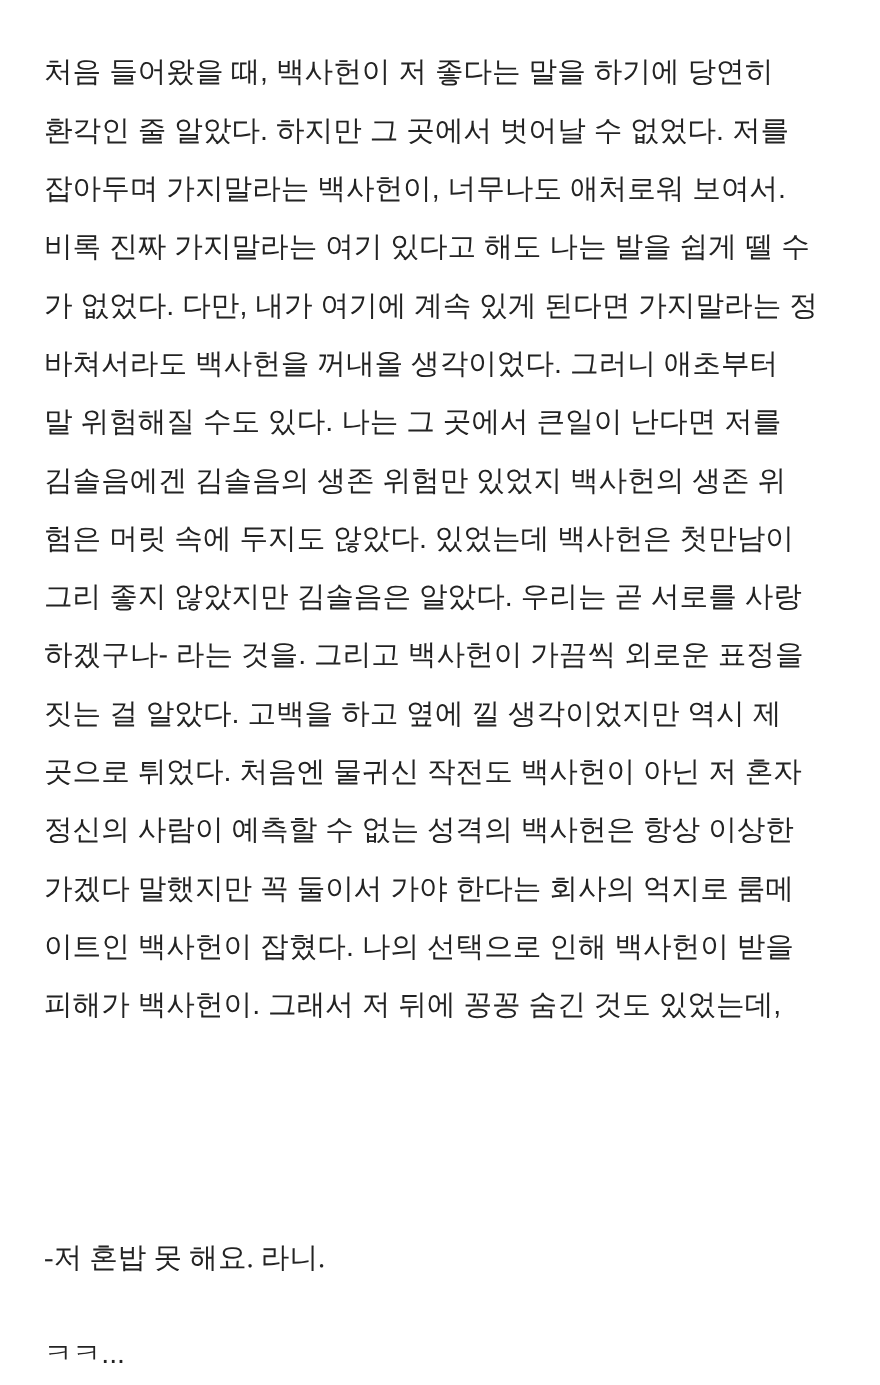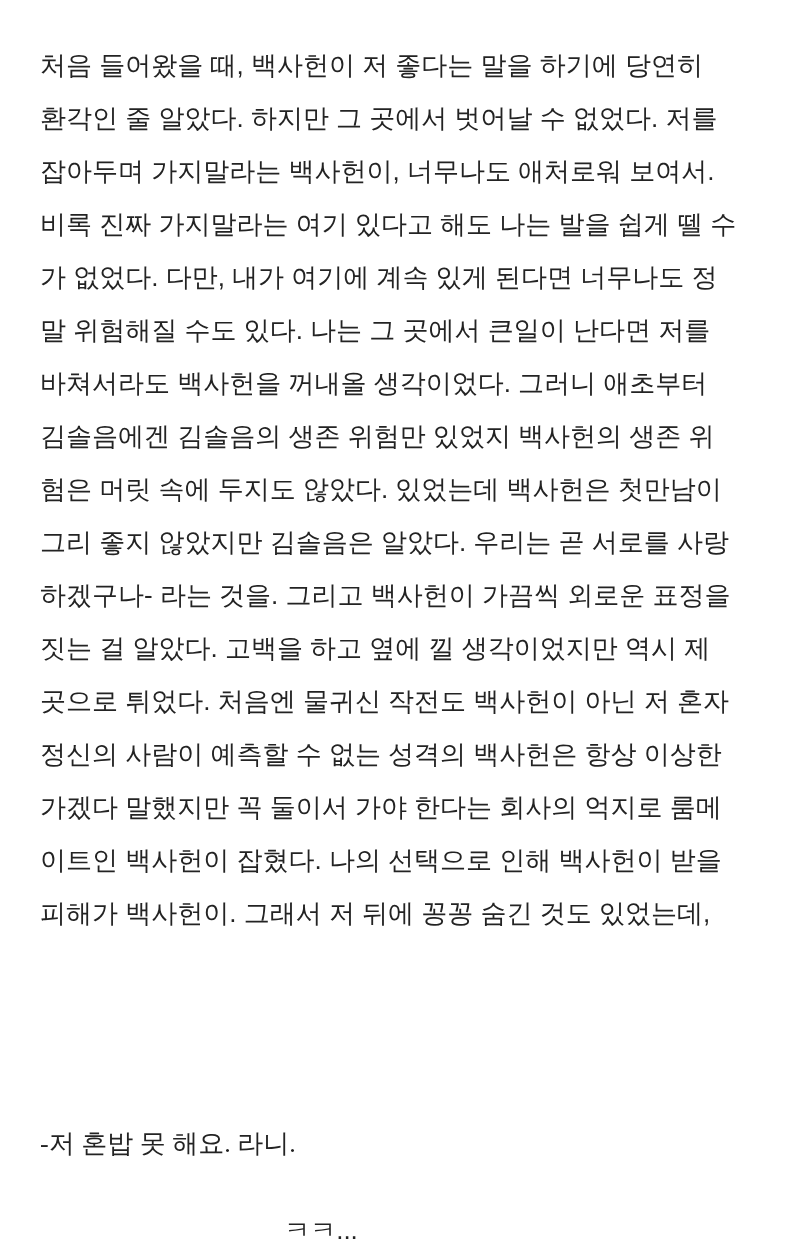--- a/index.html
+++ b/index.html
@@ -40,31 +40,31 @@
 </style>
 </head>
 <body style="background: rgb(255, 255, 255);">
 
 <div class="page">
   <div class="story-text paragraph" style="color: rgb(35, 35, 35);">
       <div class="line">처음 들어왔을 때, 백사헌이 저 좋다는 말을 하기에 당연히</div>
       <div class="line">환각인 줄 알았다. 하지만 그 곳에서 벗어날 수 없었다. 저를</div>
       <div class="line">잡아두며 가지말라는 백사헌이, 너무나도 애처로워 보여서.</div>
       <div class="line">비록 진짜 가지말라는 여기 있다고 해도 나는 발을 쉽게 뗄 수</div>
-      <div class="line">가 없었다. 다만, 내가 여기에 계속 있게 된다면 너무나도 정</div>
+      <div class="line">가 없었다. 다만, 내가 여기에 계속 있게 된다면 가지말라는 정</div>
+      <div class="line">바쳐서라도 백사헌을 꺼내올 생각이었다. 그러니 애초부터</div>
       <div class="line">말 위험해질 수도 있다. 나는 그 곳에서 큰일이 난다면 저를</div>
-      <div class="line">바쳐서라도 백사헌을 꺼내올 생각이었다. 그러니 애초부터</div>
       <div class="line">김솔음에겐 김솔음의 생존 위험만 있었지 백사헌의 생존 위</div>
       <div class="line">험은 머릿 속에 두지도 않았다. 있었는데 백사헌은 첫만남이</div>
       <div class="line">그리 좋지 않았지만 김솔음은 알았다. 우리는 곧 서로를 사랑</div>
       <div class="line">하겠구나- 라는 것을. 그리고 백사헌이 가끔씩 외로운 표정을</div>
       <div class="line">짓는 걸 알았다. 고백을 하고 옆에 낄 생각이었지만 역시 제</div>
       <div class="line">곳으로 튀었다. 처음엔 물귀신 작전도 백사헌이 아닌 저 혼자</div>
       <div class="line">정신의 사람이 예측할 수 없는 성격의 백사헌은 항상 이상한</div>
       <div class="line">가겠다 말했지만 꼭 둘이서 가야 한다는 회사의 억지로 룸메</div>
       <div class="line">이트인 백사헌이 잡혔다. 나의 선택으로 인해 백사헌이 받을</div>
       <div class="line">피해가 백사헌이. 그래서 저 뒤에 꽁꽁 숨긴 것도 있었는데,</div>
     </div>
 
   <div class="story-text dialogue" style="color: rgb(35, 35, 35);">-저 혼밥 못 해요. 라니.</div>
 
-  <div class="story-text reaction" style="color: rgb(35, 35, 35); text-align: center;">ㅋㅋ...</div>
+  <div class="story-text reaction" style="color: rgb(35, 35, 35);">ㅋㅋ...</div>
 </div>
 
 </body></html>

